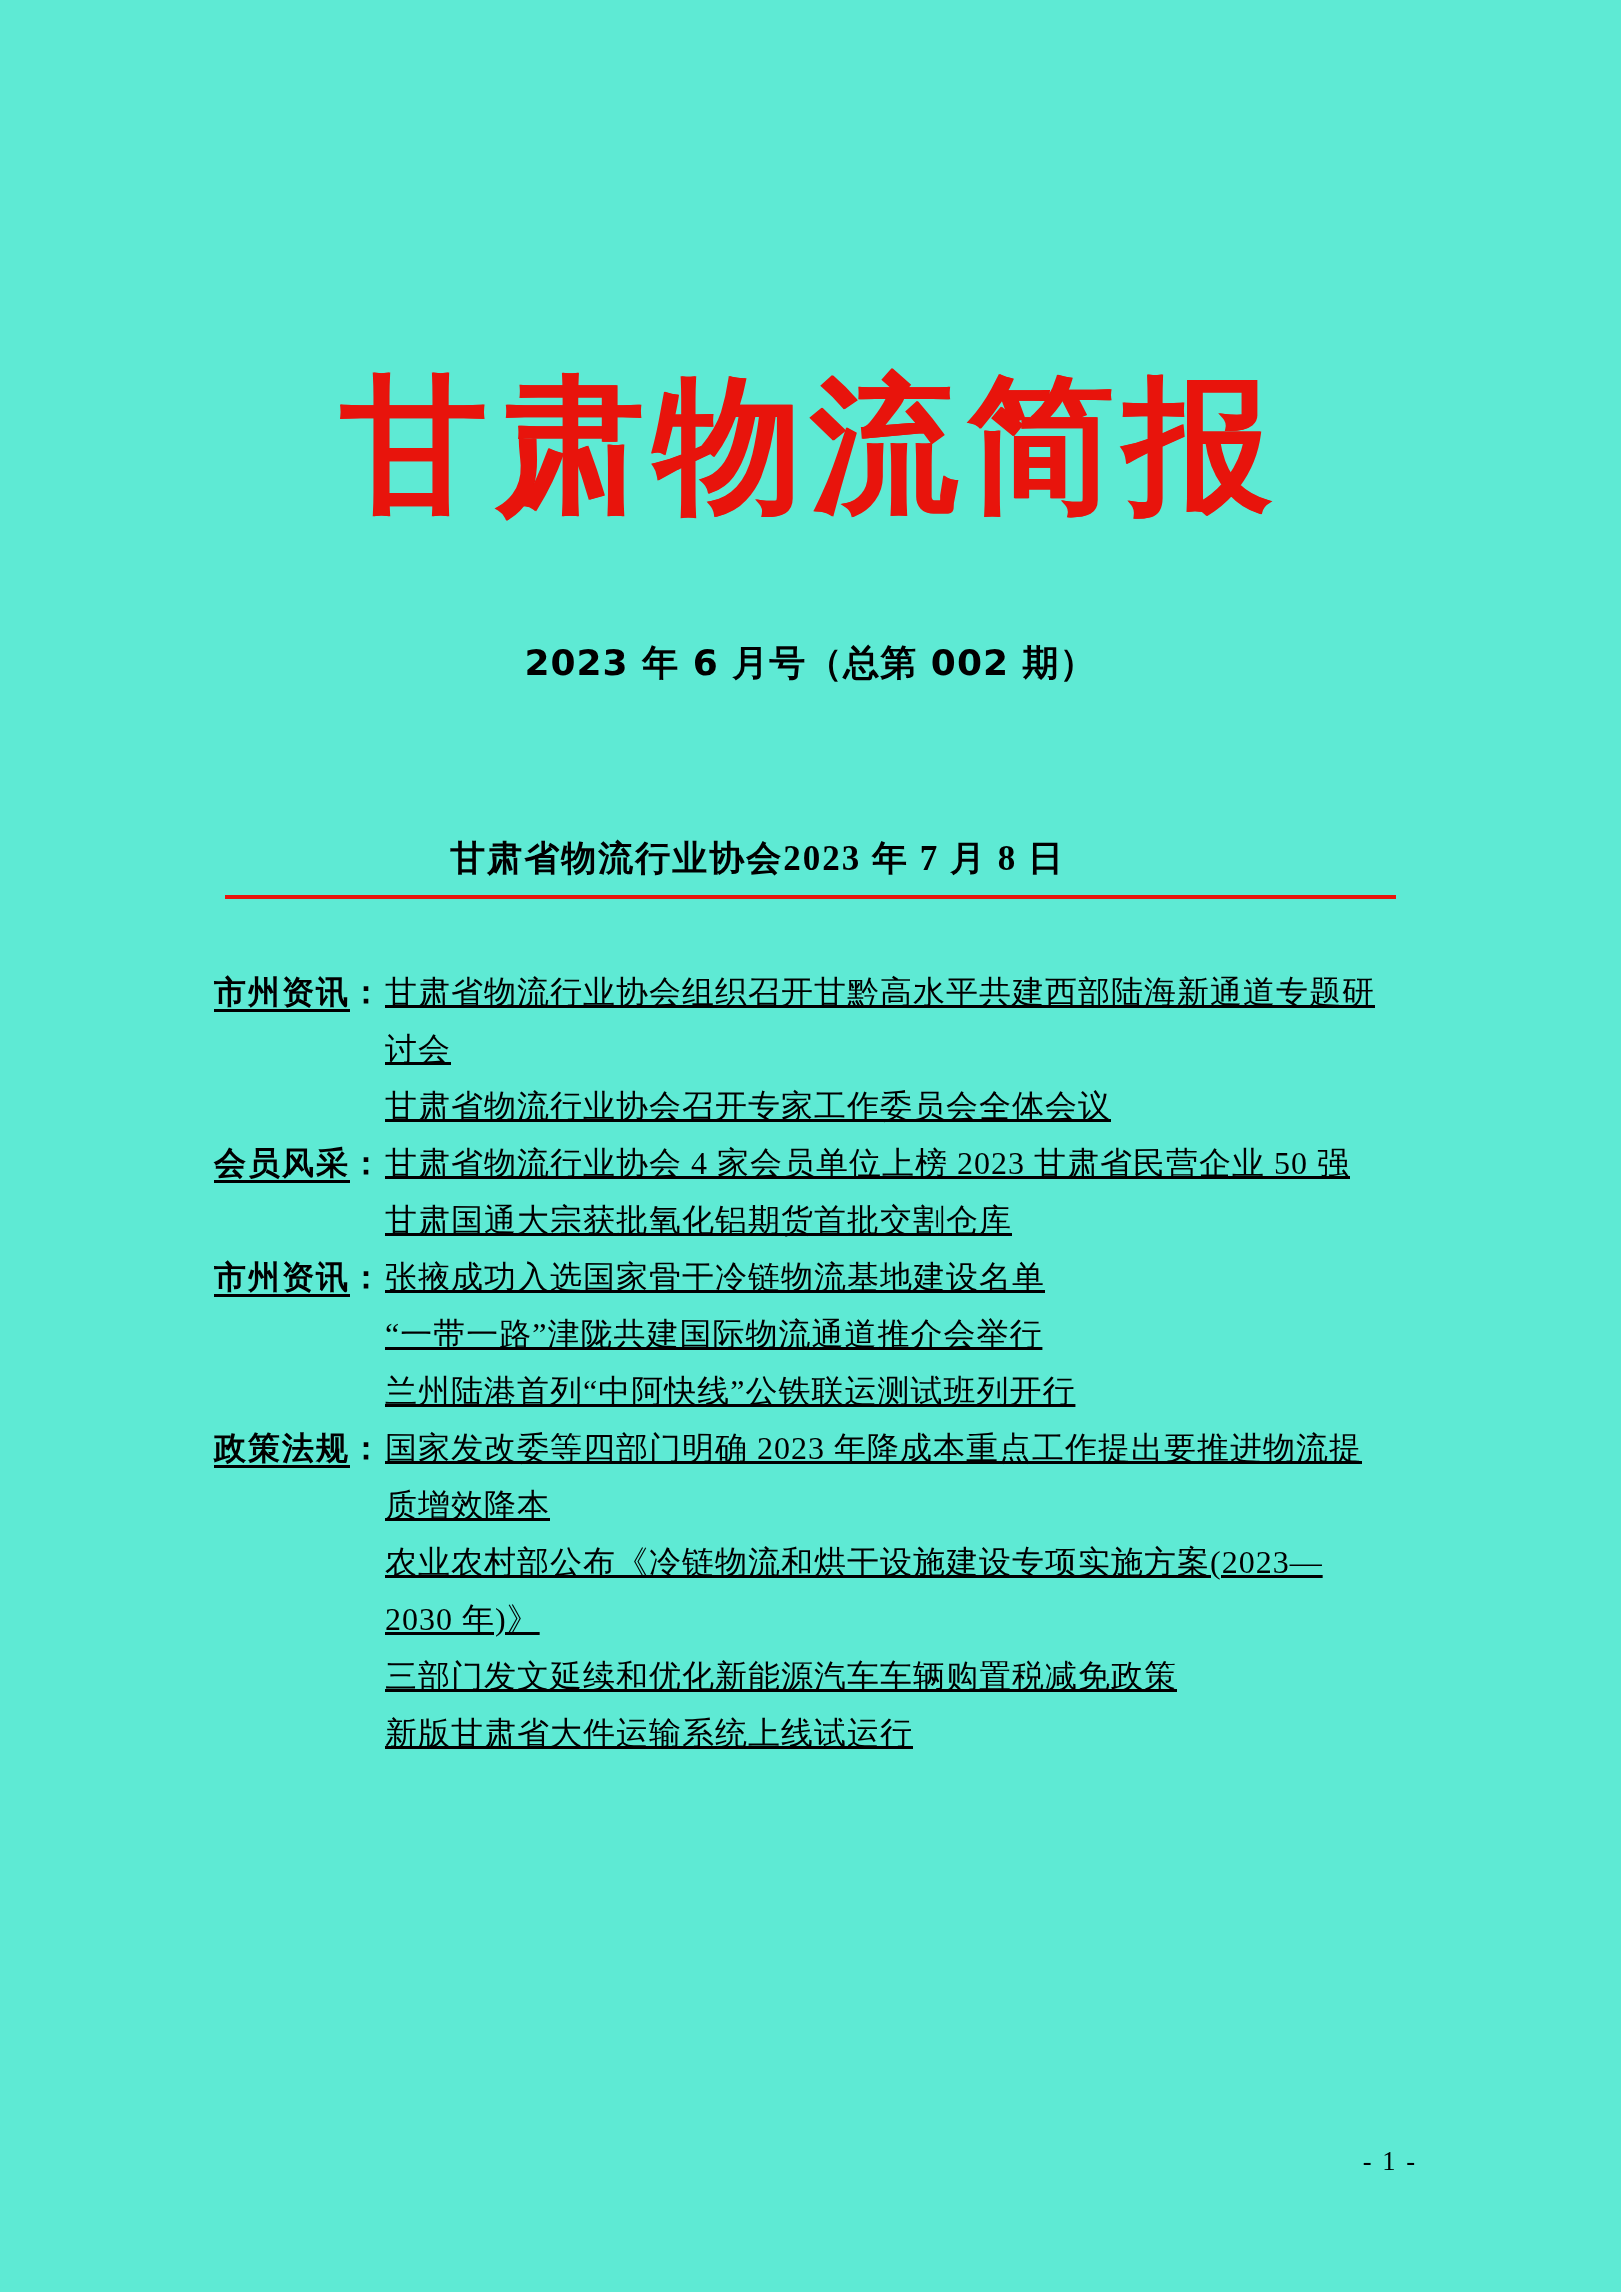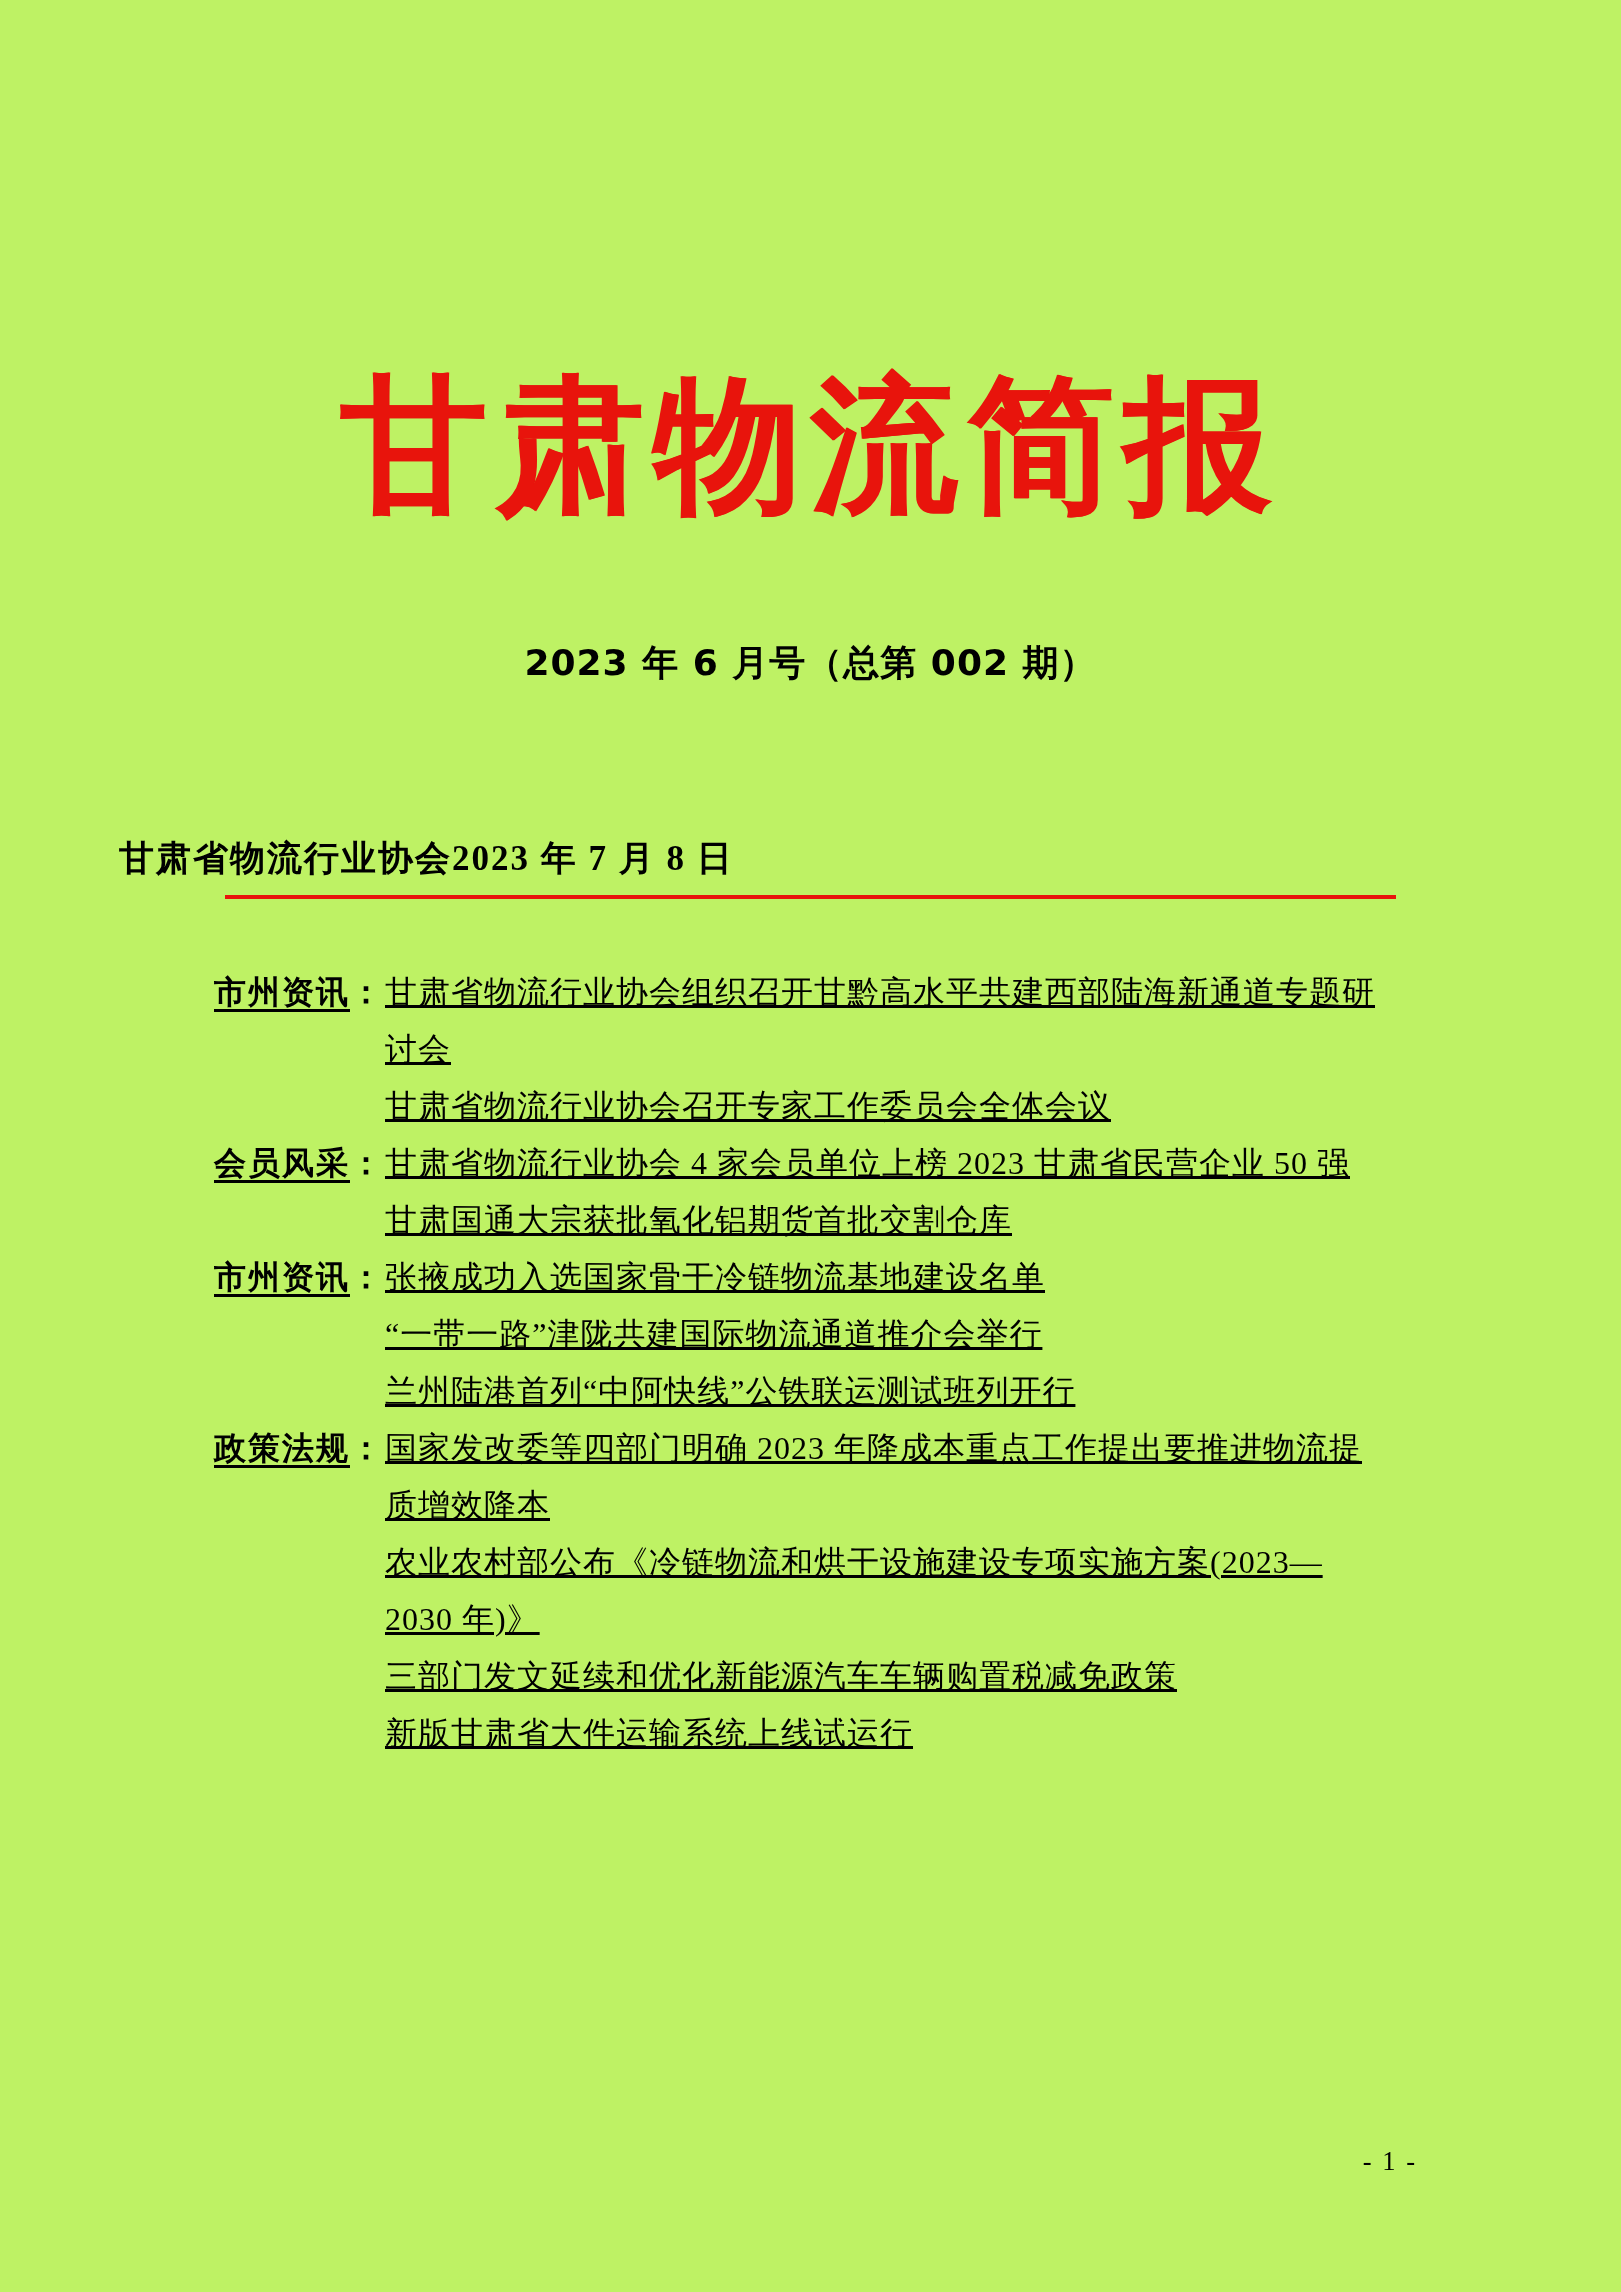--- a/index.html
+++ b/index.html
@@ -8,21 +8,21 @@
     background: #ffffff;
   }
   body {
     font-family: "Liberation Serif", "DejaVu Serif", serif;
     color: #000000;
   }
   .page {
     width: 1621px;
     height: 2293px;
     position: relative;
-    background: #bef264;
+    background: #5eead4;
     box-sizing: border-box;
     overflow: hidden;
   }
   .masthead {
     text-align: center;
     color: #e8140c;
     font-family: "DejaVu Sans", "Liberation Sans", sans-serif;
     font-weight: bold;
     font-size: 147px;
     letter-spacing: 9.8px;
@@ -35,21 +35,21 @@
     font-family: "DejaVu Sans", "Liberation Sans", sans-serif;
     font-weight: bold;
     font-size: 36px;
     letter-spacing: 1px;
     margin-top: 112px;
     color: #000000;
   }
   .org-row {
     margin: 147px 225px 0 119px;
     display: flex;
-    justify-content: flex-start;
+    justify-content: center;
     align-items: flex-end;
     font-size: 35px;
     font-weight: bold;
     letter-spacing: 2px;
   }
   .org-name {
     font-family: "DejaVu Serif", "Liberation Serif", serif;
     font-weight: bold;
   }
   .org-date {

